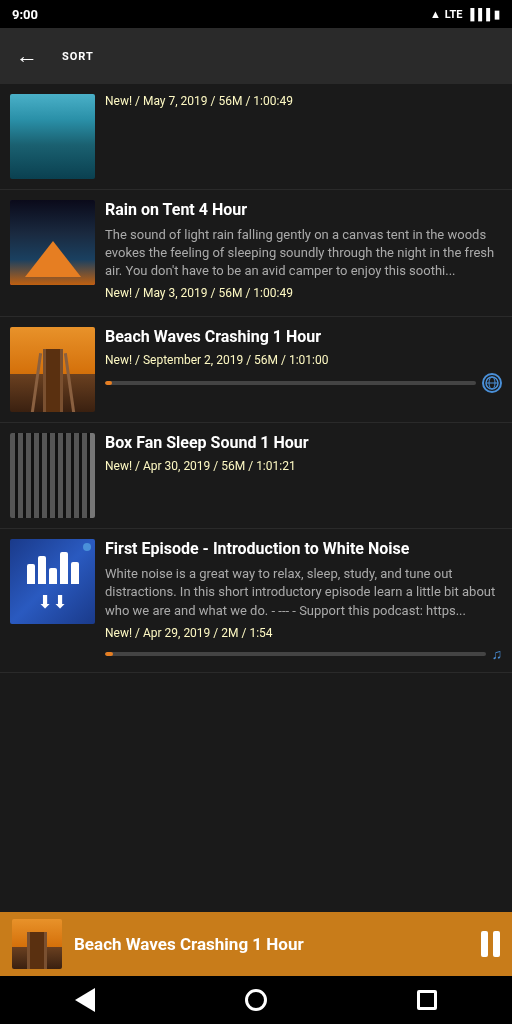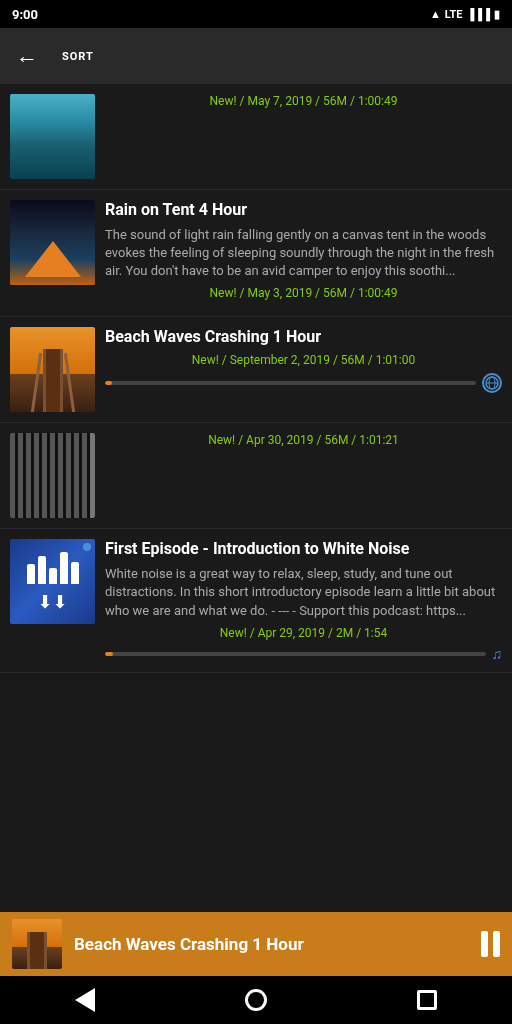--- a/index.html
+++ b/index.html
@@ -118,23 +118,22 @@
       line-height: 1.3;
     }
     .item-desc {
       font-size: 13px;
       color: #aaa;
       line-height: 1.4;
       margin-bottom: 6px;
     }
     .item-meta {
       font-size: 12px;
-      color: #84cc16;
+      color: #fef9c3;
       margin-bottom: 6px;
-      text-align: center;
     }
 
     
     .progress-row {
       display: flex;
       align-items: center;
       gap: 6px;
       margin-top: 4px;
     }
     .progress-bar-wrap {
@@ -394,20 +393,21 @@
           <div class="fl"></div>
           <div class="fl"></div>
           <div class="fl"></div>
           <div class="fl"></div>
           <div class="fl" style="background:#777;"></div>
 
         </div>
       </div>
     </div>
     <div class="item-content">
+      <div class="item-title">Box Fan Sleep Sound 1 Hour</div>
       <div class="item-meta">New! / Apr 30, 2019 / 56M / 1:01:21</div>
     </div>
   </div>
 
   <div class="list-item">
     <div class="item-thumb" style="position:relative;">
       <div class="thumb-whitenoise">
         <div class="wn-icon">
           <div class="wn-bar-row">
             <div class="wn-bar" style="height:20px;"></div>

